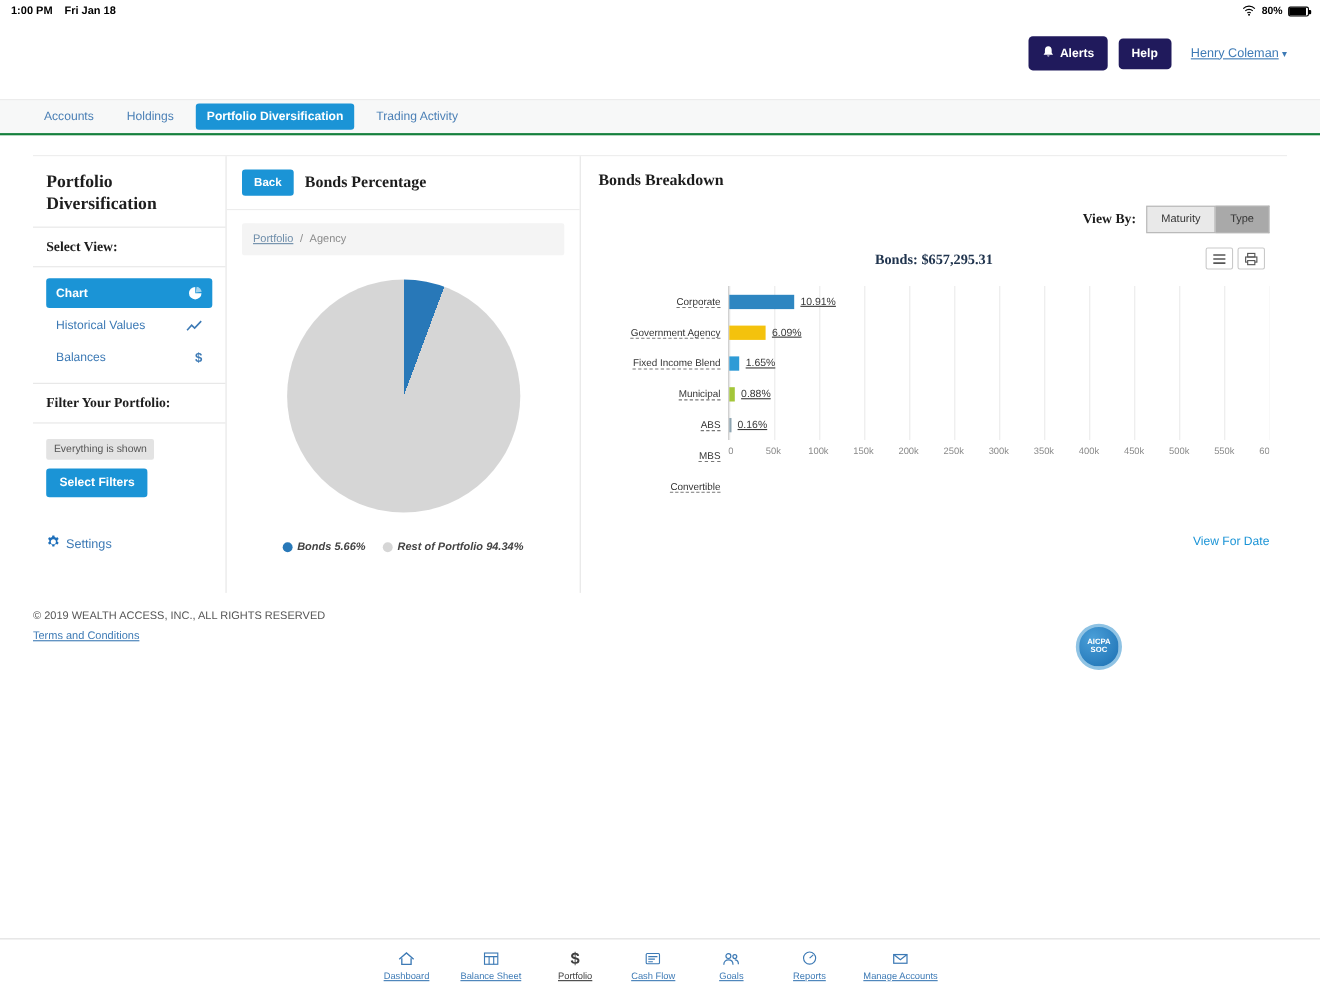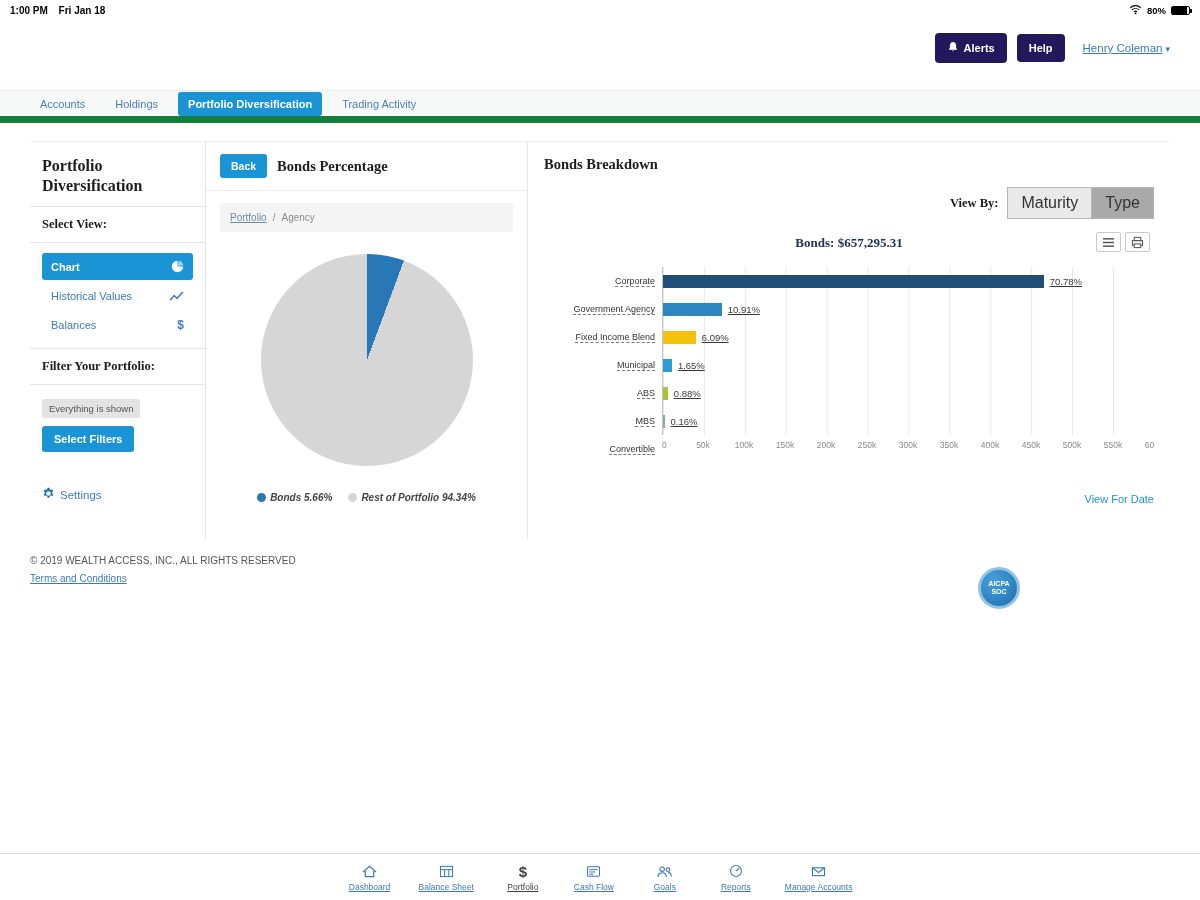--- a/index.html
+++ b/index.html
@@ -17,21 +17,21 @@
   .battery::after { content:""; position:absolute; right:-3px; top:2px; width:2px; height:3.5px; background:#000; border-radius:0 1px 1px 0; }
 
   
   .app-header { height:72px; position:relative; background:#fff; }
   .header-actions { position:absolute; right:30px; top:15px; display:flex; align-items:center; gap:10px; }
   .btn-navy { background:#201a5c; color:#fff; font-size:11px; font-weight:bold; padding:8px 12px; border-radius:4px; border:none; display:flex; align-items:center; gap:5px; cursor:pointer; font-family:inherit; }
   .user-link { color:#3d7ab5; font-size:11.5px; text-decoration:underline; cursor:pointer; margin-left:8px; }
   .user-link .caret { text-decoration:none; display:inline-block; margin-left:3px; font-size:9px; }
 
   
-  .top-nav { background:#f7f8f8; border-top:1px solid #ececec; border-bottom:7px solid #15803d; height:33px; display:flex; align-items:center; padding:0 30px; gap:10px; }
+  .top-nav { background:#f7f8f8; border-top:1px solid #ececec; border-bottom:2px solid #15803d; height:33px; display:flex; align-items:center; padding:0 30px; gap:10px; }
   .nav-tab { font-size:11px; color:#4a7fb5; padding:6px 10px; border-radius:3px; cursor:pointer; white-space:nowrap; }
   .nav-tab.active { background:#1b94d6; color:#fff; font-weight:bold; }
 
   
   .content { display:flex; margin:18px 30px 0 30px; border-top:1px solid #ededed; min-height:398px; align-items:stretch; }
 
   
   .sidebar { width:176px; border-right:1px solid #e5e5e5; padding:12px 12px 12px 12px; }
   .sidebar-title { font-family:"Liberation Serif", serif; font-size:16px; font-weight:bold; color:#1d1d1d; line-height:1.25; margin:2px 0 10px 0; }
   .side-hr { border:none; border-top:1px solid #e6e6e6; margin:10px -12px; }
@@ -58,21 +58,21 @@
   .legend { display:flex; justify-content:center; gap:16px; font-size:10px; font-weight:bold; color:#444;font-style:italic; }
   .legend-item { display:flex; align-items:center; gap:4px; white-space:nowrap; }
   .legend-dot { width:9px; height:9px; border-radius:50%; display:inline-block; }
 
   
   .breakdown-panel { flex:1; padding:12px 16px; position:relative; }
   .bd-title { font-family:"Liberation Serif", serif; font-size:14.5px; font-weight:bold; color:#1d1d1d; margin:2px 0 2px 0; }
   .viewby-row { display:flex; justify-content:flex-end; align-items:center; gap:9px; margin-top:14px; }
   .viewby-label { font-family:"Liberation Serif", serif; font-size:12.5px; font-weight:bold; color:#1d1d1d; }
   .seg { display:flex; }
-  .seg-btn { font-size:16px; padding:6px 13px; border:1px solid #b5b5b5; background:#e9e9e9; color:#333; cursor:pointer; font-family:inherit; }
+  .seg-btn { font-size:10px; padding:6px 13px; border:1px solid #b5b5b5; background:#e9e9e9; color:#333; cursor:pointer; font-family:inherit; }
   .seg-btn + .seg-btn { border-left:none; }
   .seg-btn.active { background:#a9a9a9; }
 
   .chart-box { margin-top:16px; position:relative; }
   .chart-title { text-align:center; font-family:"Liberation Serif", serif; font-size:13px; font-weight:bold; color:#20344e; }
   .chart-tools { position:absolute; right:4px; top:-3px; display:flex; gap:4px; }
   .tool-btn { width:25px; height:20px; border:1px solid #c9c9c9; background:#fff; display:flex; align-items:center; justify-content:center; border-radius:2px; color:#555; cursor:pointer; padding:0; }
 
   .chart-area { display:flex; margin-top:16px; }
   .label-col { width:118px; flex:none; }
@@ -270,24 +270,20 @@
             <div class="bar-label-row">
               <span class="cat-link">MBS</span>
             </div>
             <div class="bar-label-row">
               <span class="cat-link">Convertible</span>
             </div>
           </div>
         <div class="chart-right">
           <div class="plot">
               <div class="bar-row">
-                <div class="bar" style="width: 77.5389%; background: rgb(31, 78, 121);"></div>
-                <span class="bar-value">70.78%</span>
-              </div>
-              <div class="bar-row">
                 <div class="bar" style="width: 11.9518%; background: rgb(46, 134, 193);"></div>
                 <span class="bar-value">10.91%</span>
               </div>
               <div class="bar-row">
                 <div class="bar" style="width: 6.67155%; background: rgb(244, 194, 13);"></div>
                 <span class="bar-value">6.09%</span>
               </div>
               <div class="bar-row">
                 <div class="bar" style="width: 1.80756%; background: rgb(46, 155, 214);"></div>
                 <span class="bar-value">1.65%</span>

